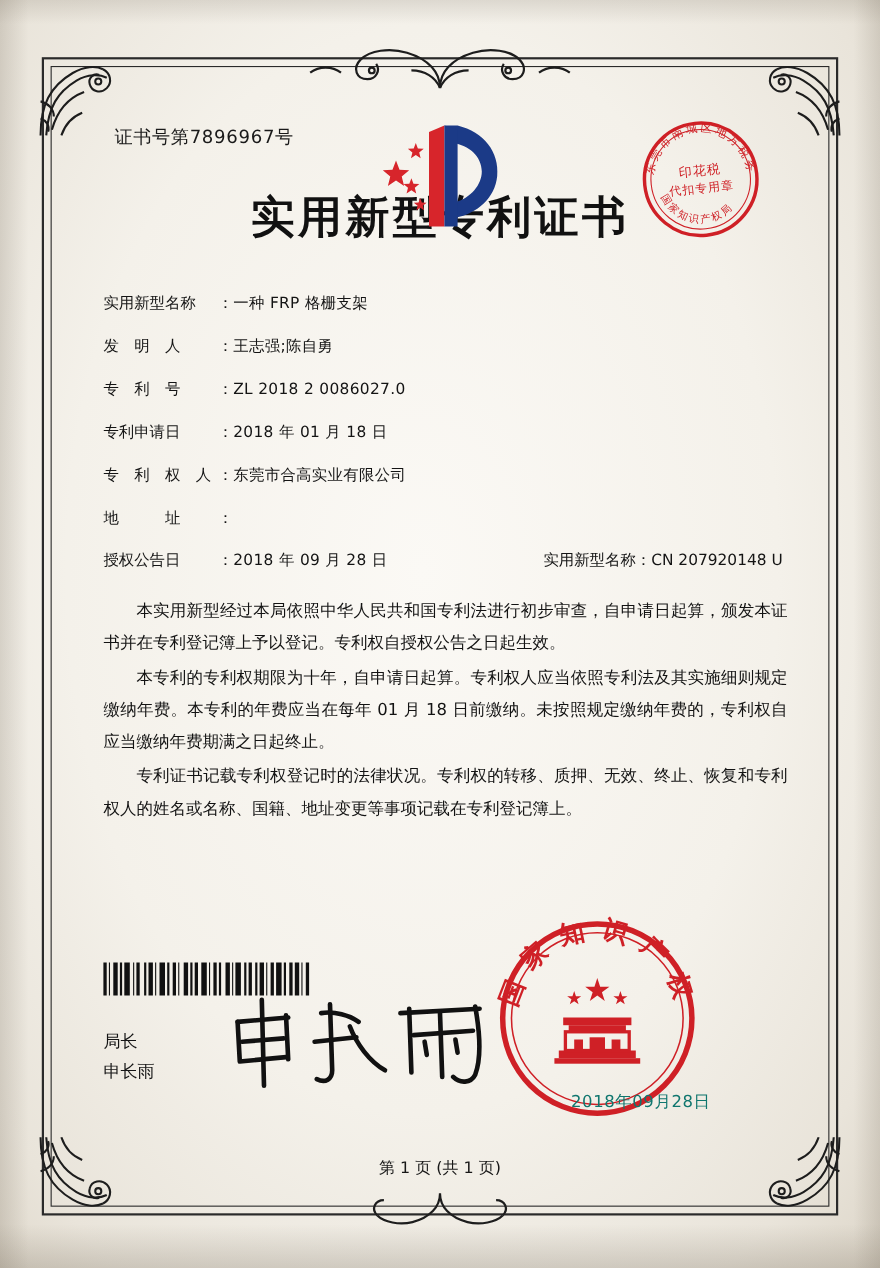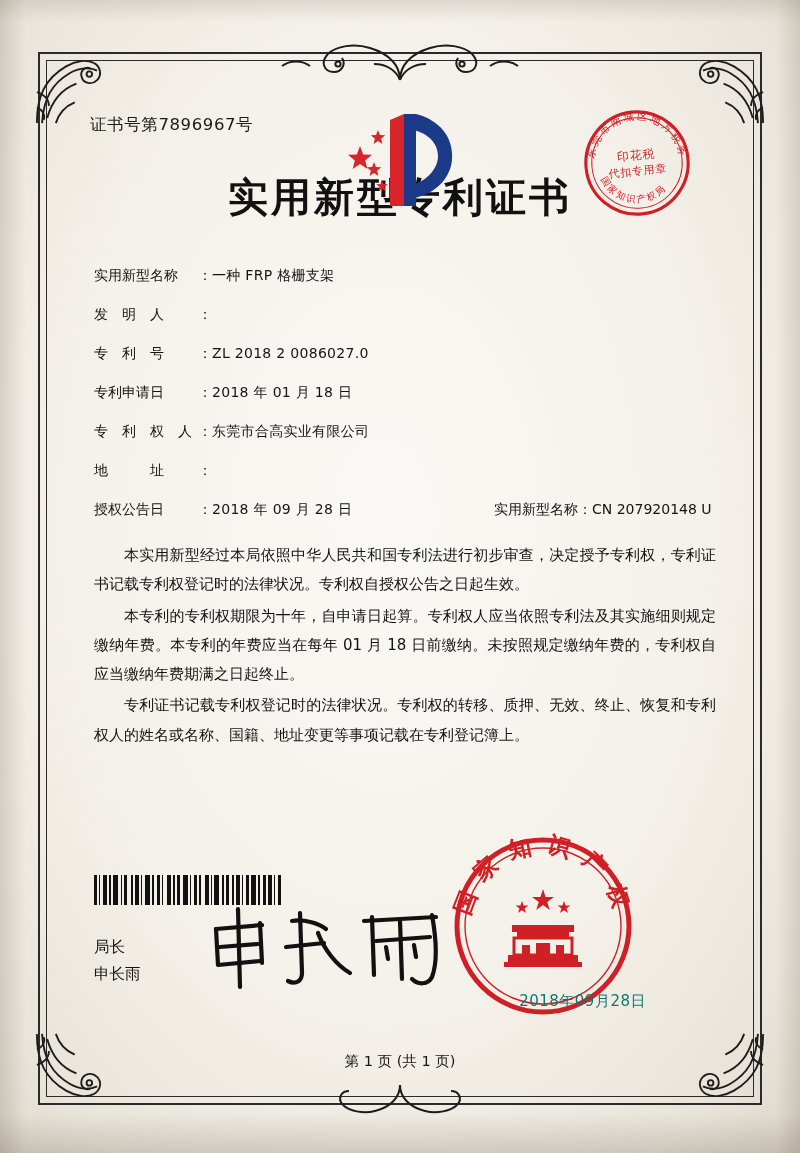--- a/index.html
+++ b/index.html
@@ -94,21 +94,21 @@
     top: 96px;
     right: 70px;
     bottom: 70px;
   }
 
   .cert-no {
     font-size: 16.5px;
     letter-spacing: 0.6px;
     color: #1a1a1a;
     margin-top: 18px;
-    margin-left: 20px;
+    margin-left: 34px;
     font-family: "DejaVu Sans", "Liberation Sans", sans-serif;
   }
 
   
   .logo {
     position: absolute;
     left: 50%;
     top: 10px;
     transform: translateX(-50%);
     width: 140px;
@@ -388,20 +388,21 @@
 
     <div class="fields">
       <div class="field-row">
         <span class="field-label">实用新型名称</span>
         <span class="field-colon">：</span>
         <span class="field-value">一种 FRP 格栅支架</span>
       </div>
       <div class="field-row">
         <span class="field-label">发　明　人</span>
         <span class="field-colon">：</span>
+        <span class="field-value">王志强;陈自勇</span>
       </div>
       <div class="field-row">
         <span class="field-label">专　利　号</span>
         <span class="field-colon">：</span>
         <span class="field-value">ZL 2018 2 0086027.0</span>
       </div>
       <div class="field-row">
         <span class="field-label">专利申请日</span>
         <span class="field-colon">：</span>
         <span class="field-value">2018 年 01 月 18 日</span>
@@ -419,21 +420,21 @@
         <span class="field-label">授权公告日</span>
         <span class="field-colon">：</span>
         <span class="field-value">2018 年 09 月 28 日</span>
         <span class="field-label2">实用新型名称</span>
         <span class="field-colon">：</span>
         <span class="field-value2">CN 207920148 U</span>
       </div>
     </div>
 
     <div class="paragraphs">
-      <p>本实用新型经过本局依照中华人民共和国专利法进行初步审查，决定授予专利权，专利证书记载专利权登记时的法律状况。专利权自授权公告之日起生效。</p>
+      <p>本实用新型经过本局依照中华人民共和国专利法进行初步审查，自申请日起算，颁发本证书并在专利登记簿上予以登记。专利权自授权公告之日起生效。</p>
       <p>本专利的专利权期限为十年，自申请日起算。专利权人应当依照专利法及其实施细则规定缴纳年费。本专利的年费应当在每年 01 月 18 日前缴纳。未按照规定缴纳年费的，专利权自应当缴纳年费期满之日起终止。</p>
       <p>专利证书记载专利权登记时的法律状况。专利权的转移、质押、无效、终止、恢复和专利权人的姓名或名称、国籍、地址变更等事项记载在专利登记簿上。</p>
     </div>
 
     <div class="barcode">
       <i style="width:3px"></i>
         <i style="width:2px;background:transparent"></i>
       <i style="width:1px"></i>
         <i style="width:3px;background:transparent"></i>
       <i style="width:4px"></i>

